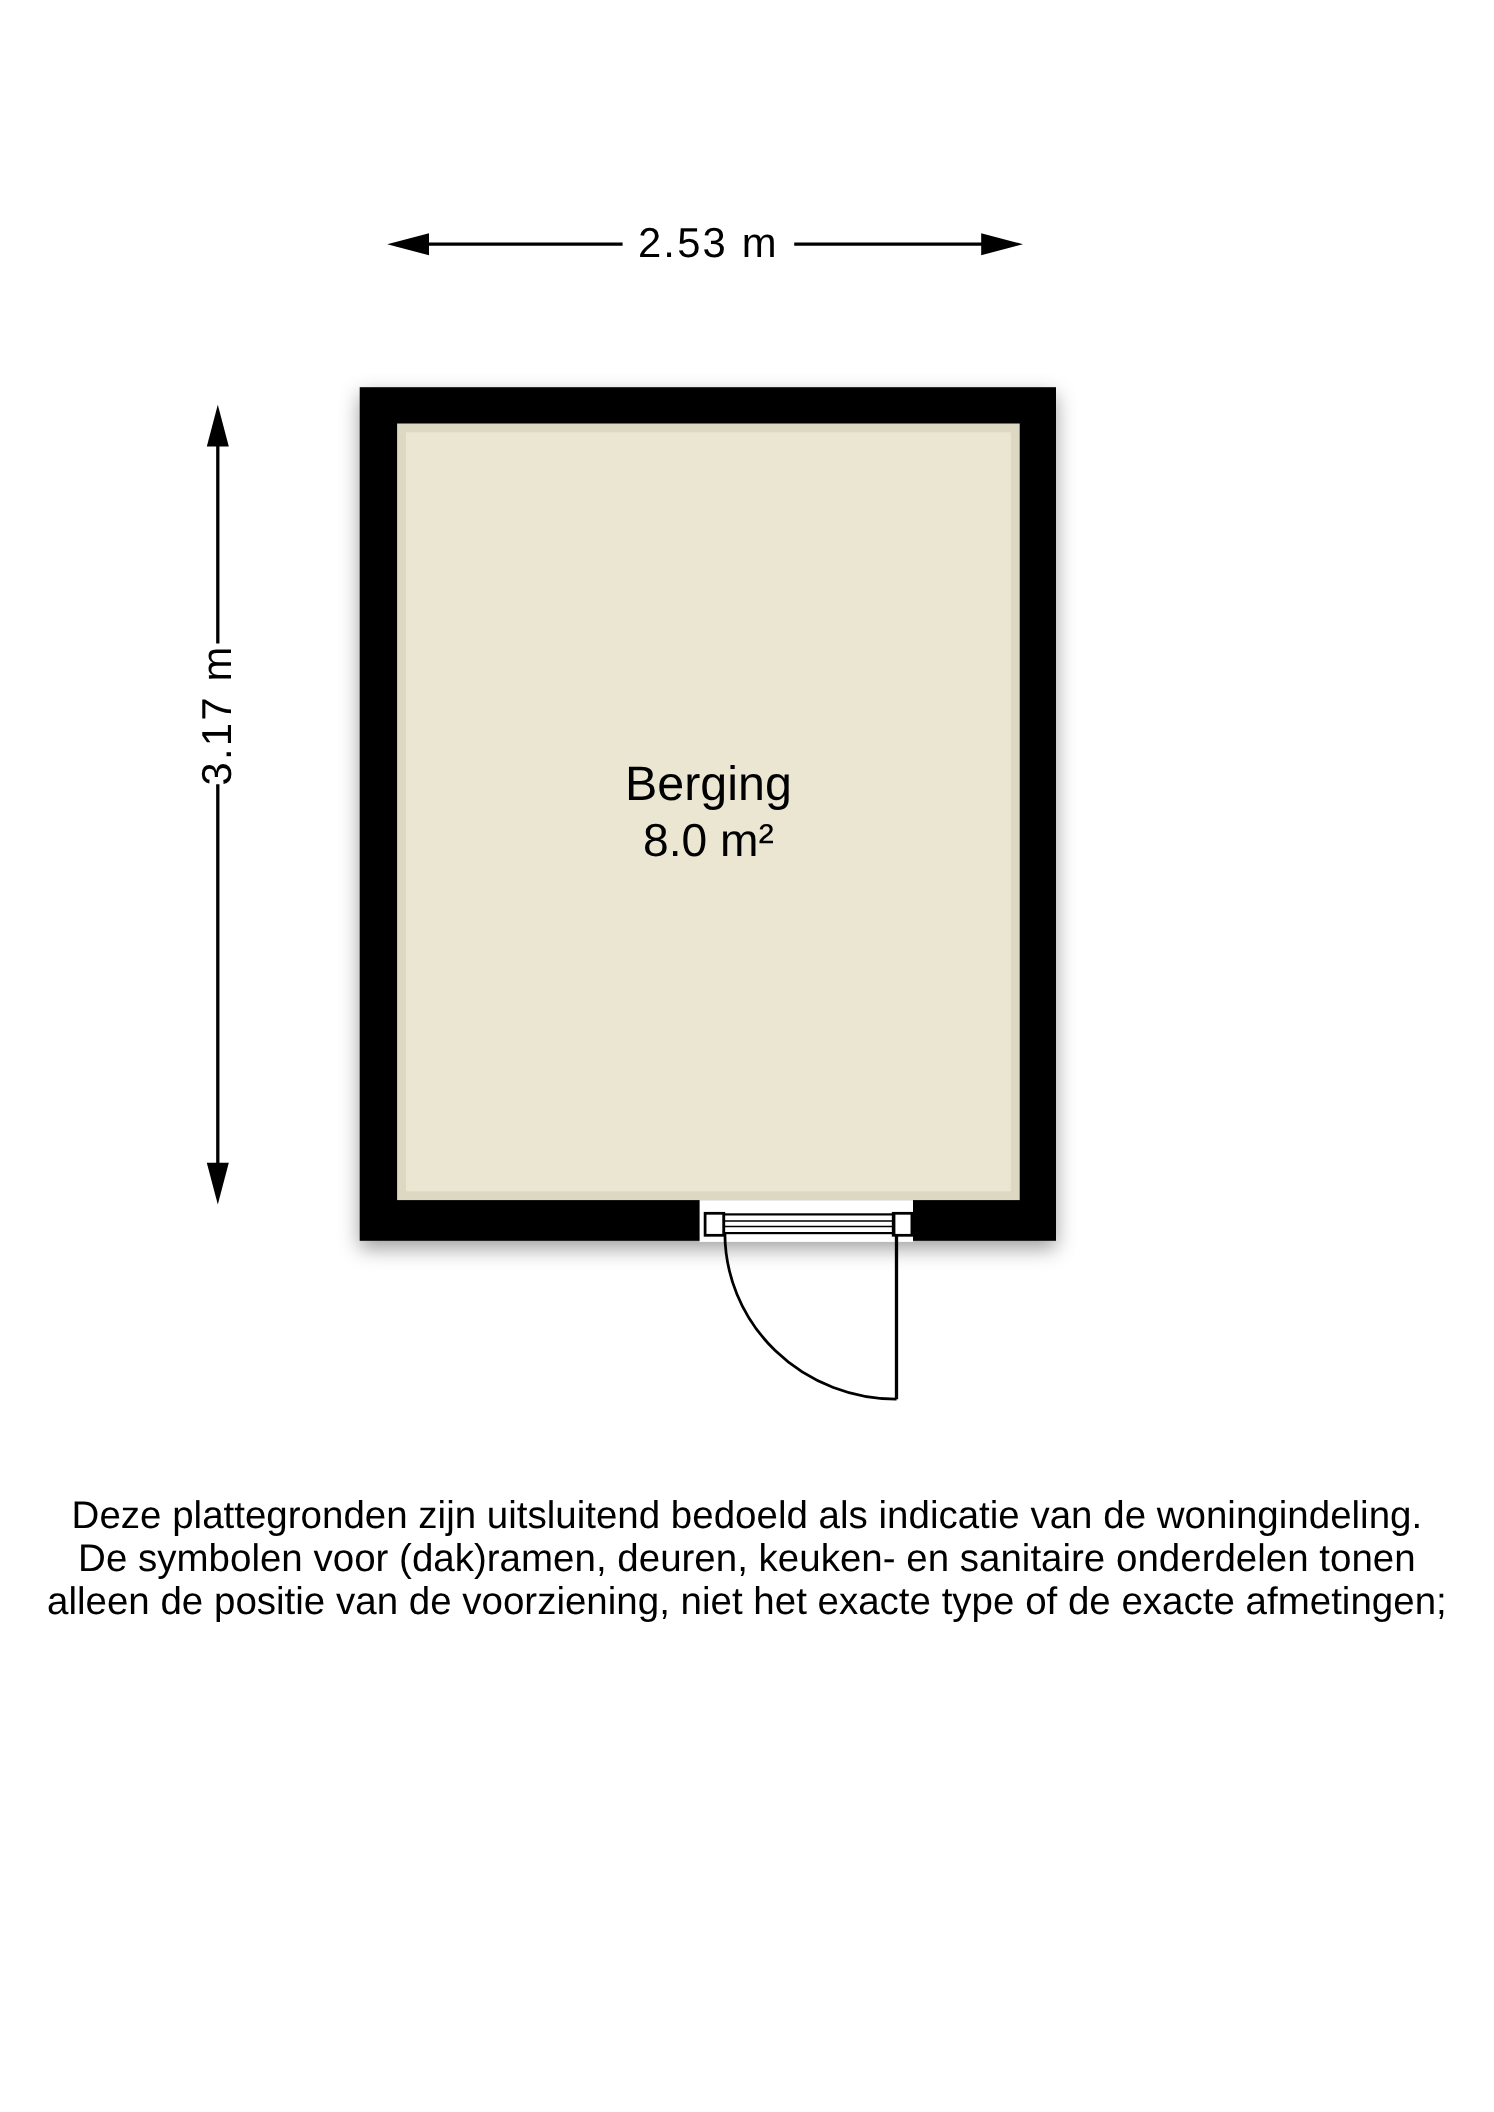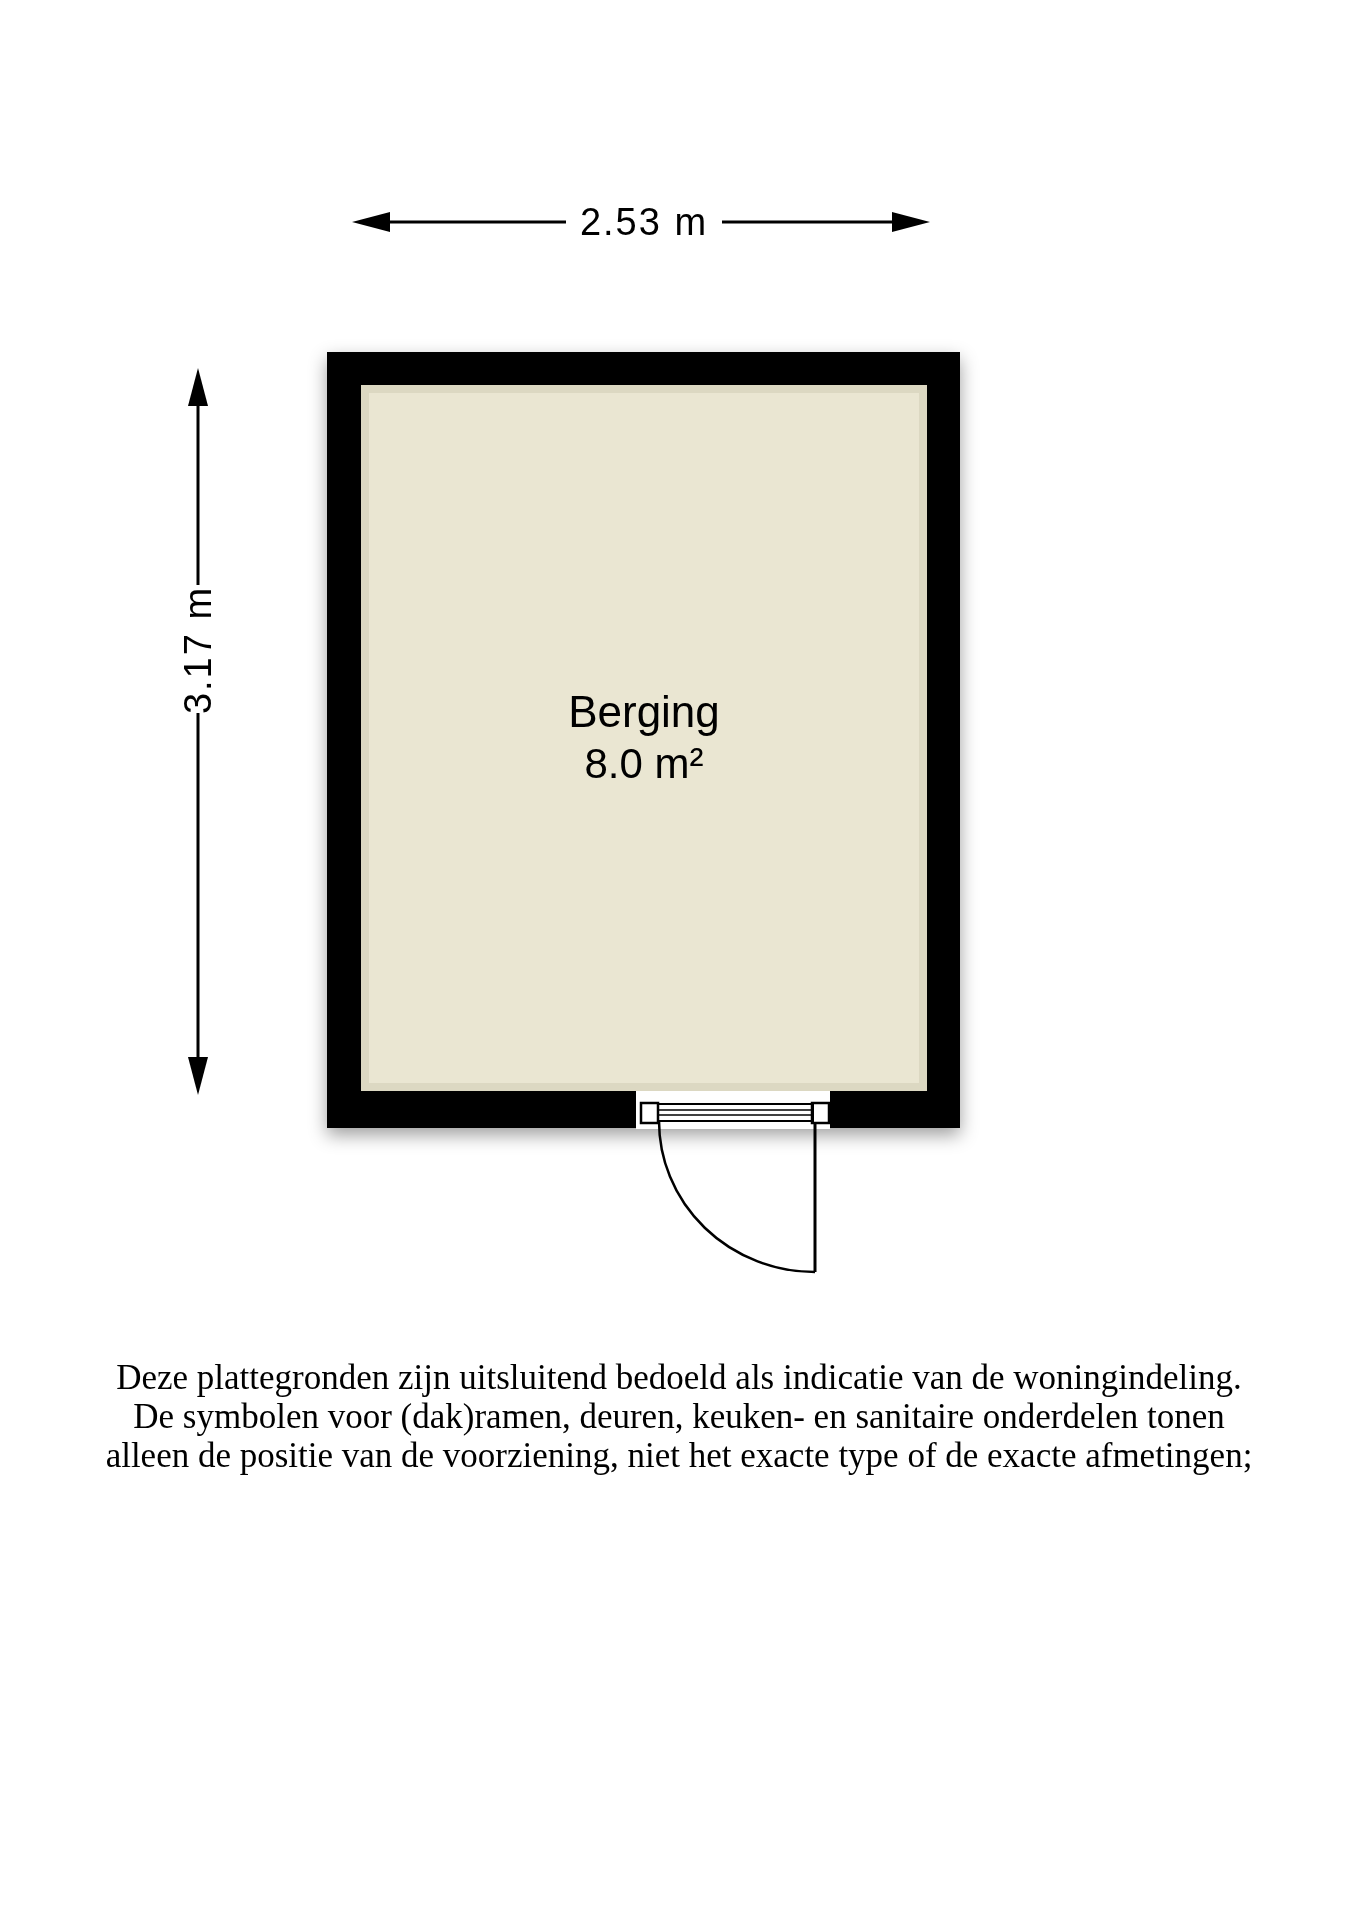--- a/index.html
+++ b/index.html
@@ -53,21 +53,21 @@
   }
   .footer-block {
     position: absolute;
     left: 0;
     width: 100%;
     text-align: center;
     font-size: 35px;
     line-height: 39px;
     color: #000000;
   }
-  .footer-block div { white-space: nowrap; font-family: Liberation Serif, serif; }
+  .footer-block div { white-space: nowrap; }
   .p1 { top: 1358px; }
   .p2 { top: 1566px; }
   .copyright-block { top: 1676px; }
 </style>
 </head>
 <body>
 
 <div class="page">
 
   <svg class="plan-svg" width="1358" height="1340" viewBox="0 0 1358 1340">

